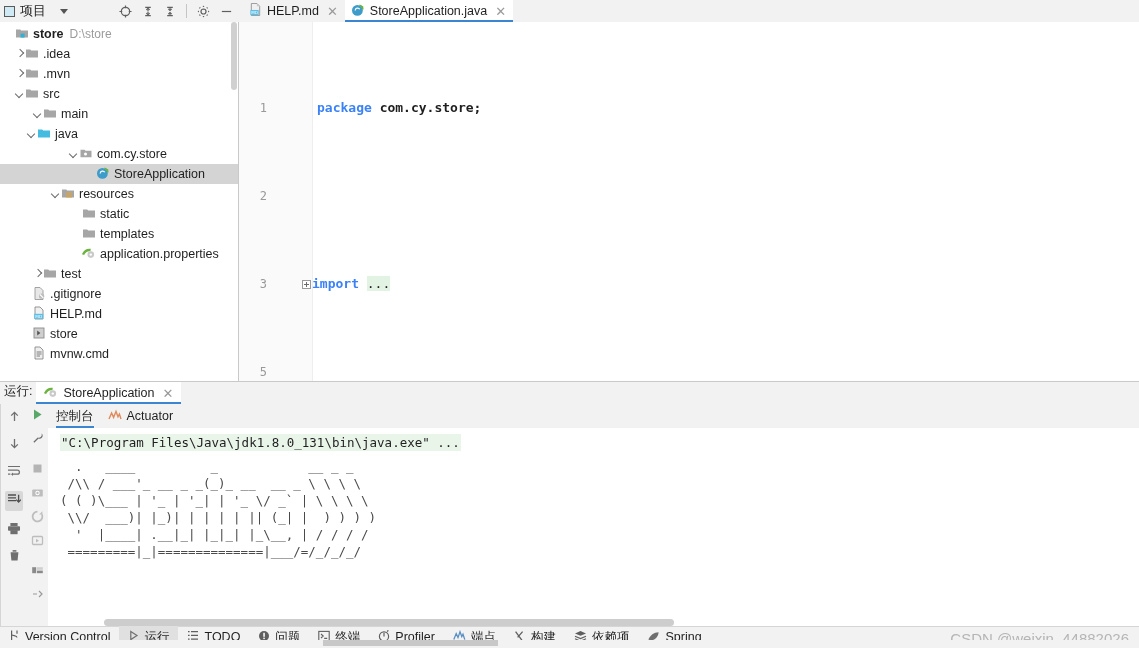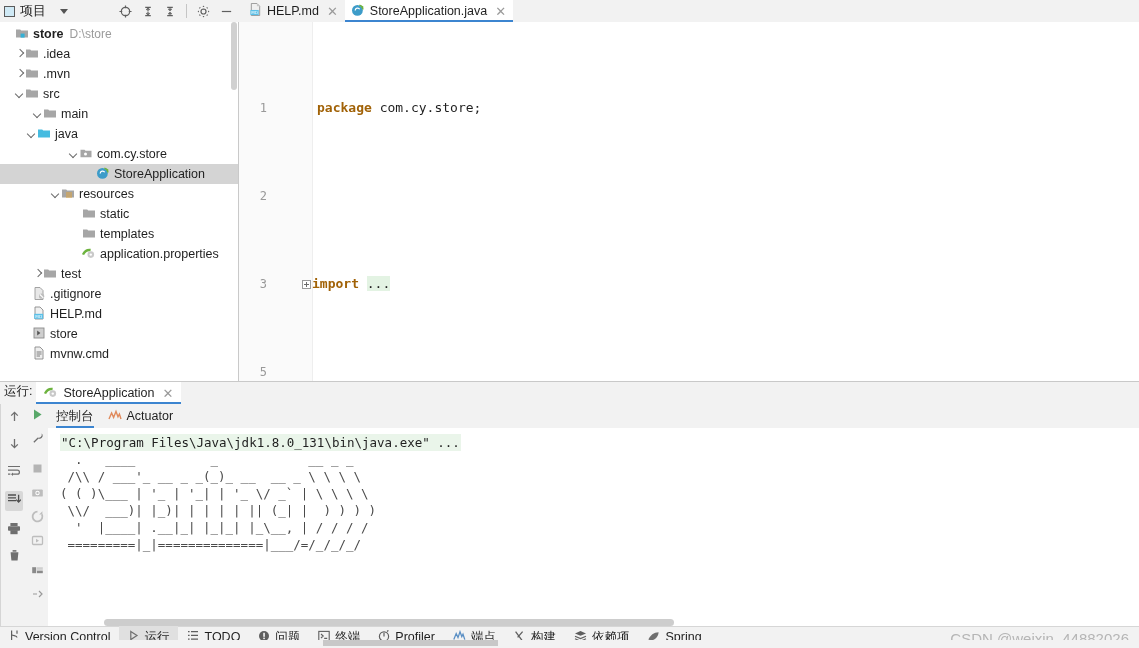--- a/index.html
+++ b/index.html
@@ -92,22 +92,22 @@
     font-size:13px; line-height:22px; padding-top:9px; white-space:pre;
   }
   .cline { position:relative; height:22px; display:flex; align-items:center; }
   .lnum {
     width:28px; flex:0 0 28px; text-align:right; color:#999999;
     font-family:"DejaVu Sans Mono", monospace; font-size:12px; z-index:1;
   }
   .gicons { width:45px; flex:0 0 45px; display:flex; align-items:center; gap:2px; padding-left:4px; z-index:1;}
   .ctext { padding-left:5px; z-index:1; position:relative; }
 
-  .kw { color:#a16207; font-weight:bold; }
-  .pl  { color:#1f1f1f; }
+  .kw { color:#3b82f6; font-weight:bold; }
+  .pl  { color:#1f1f1f;font-weight:bold; }
   .hlbr{ background:#e3f3e3; }
   .fold-box {
     display:inline-block; width:9px; height:9px; border:1px solid #9a9a9a; background:#fff;
     position:relative; vertical-align:middle; margin-right:1px;
   }
   .fold-box::before{content:"";position:absolute;left:1px;right:1px;top:3px;height:1px;background:#6b6b6b;}
   .fold-box.plus::after{content:"";position:absolute;top:1px;bottom:1px;left:3px;width:1px;background:#6b6b6b;}
 
   
   .runpanel { width:1139px; height:245px; background:#f2f2f2; position:relative; border-top:1px solid #c9c9c9; }
@@ -131,21 +131,21 @@
   .console-col { flex:1; display:flex; flex-direction:column; background:#ffffff; }
   .console-tabs { height:24px; display:flex; align-items:center; gap:14px; padding-left:8px; background:#f2f2f2;}
   .ctab { font-size:12.5px; display:flex; align-items:center; gap:5px; height:24px; position:relative;}
   .ctab.active::after{content:"";position:absolute;left:0;right:0;bottom:0;height:2px;background:#3c85d0;}
   .console {
     flex:1; background:#ffffff; font-family:"DejaVu Sans Mono", monospace;
     font-size:12.5px; line-height:17px; padding:6px 0 0 12px; color:#1f1f1f;
     white-space:pre; overflow:hidden; position:relative;
   }
   .cmdline { background:#eaf5ea; display:inline-block; padding:0 1px; }
-  .banner { color:#4a4a4a; }
+  .banner { color:#4a4a4a; margin-top:7px; }
   .hscroll {
     position:absolute; left:56px; bottom:1px; width:570px; height:7px;
     background:#cdcdcd; border-radius:4px;
   }
 
   
   .statusbar {
     height:22px; width:1139px; background:#f2f2f2; display:flex; align-items:flex-end;
     gap:0px; border-top:1px solid #d6d6d6; font-size:12.5px; position:relative;
   }

